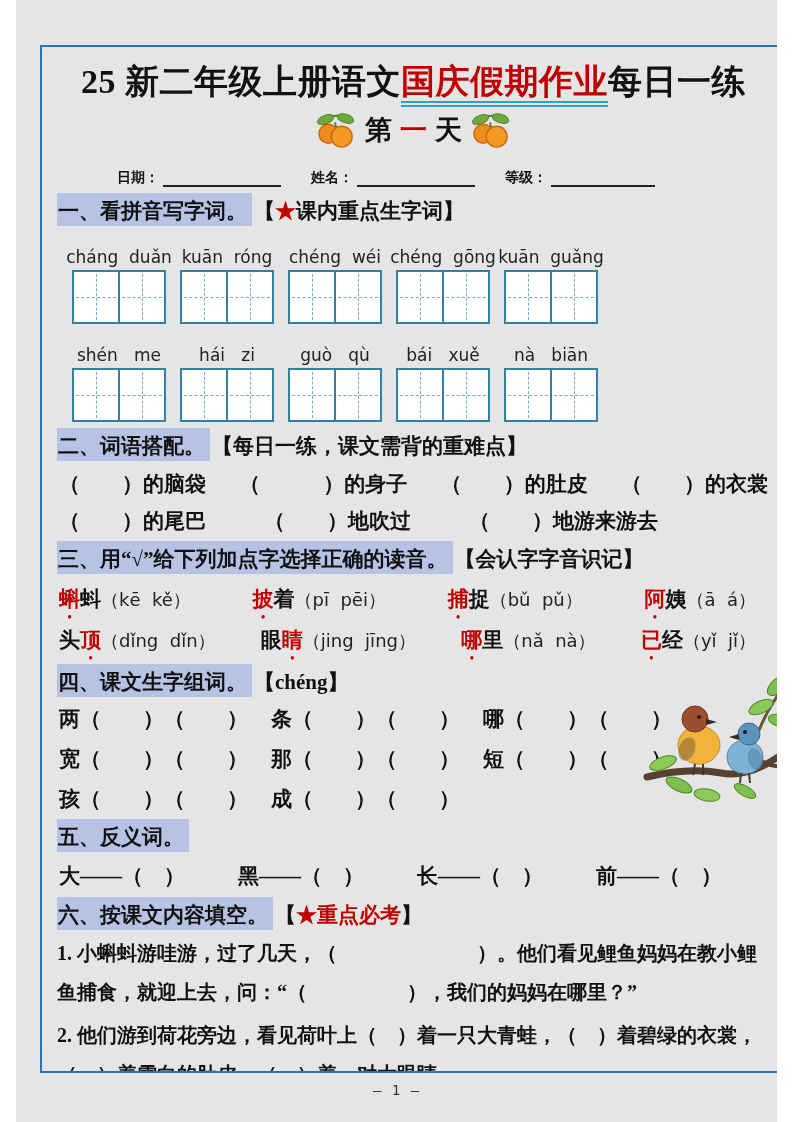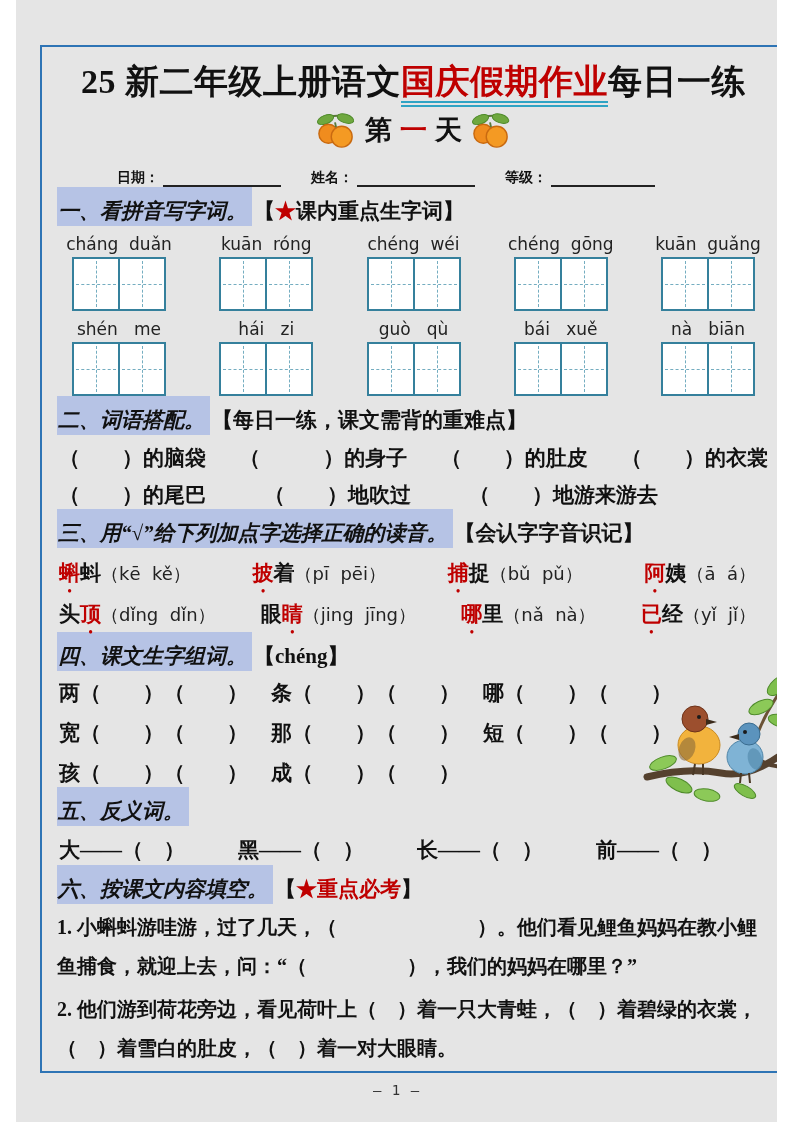--- a/index.html
+++ b/index.html
@@ -13,26 +13,26 @@
 
   .day-line { display:flex; align-items:center; justify-content:center; gap:8px; margin-top:6px;
               font-size:27px; font-weight:bold; color:#111; }
   .day-red { color:#bf0000; }
 
   .info-line { display:flex; align-items:flex-end; margin:14px 0 4px 60px; font-size:14px; font-weight:bold; color:#111; }
   .info-group { display:flex; align-items:flex-end; margin-right:30px; }
   .uline { display:inline-block; width:118px; border-bottom:2px solid #222; height:24px; margin-left:4px; }
 
   .sec-header { margin:9px 0 3px 0; font-size:21px; font-weight:bold; color:#111; line-height:30px; }
-  .hl { background:#b6c3e5; padding:12px 5px 3px 1px;font-style:italic; }
+  .hl { background:#b6c3e5; padding:6px 5px 3px 1px; }
   .tag { margin-left:2px; }
   .red { color:#bf0000; }
 
   
-  .pinrow { display:flex; justify-content:space-between; padding:0 8px; margin-top:8px; }
+  .pinrow { display:flex; padding:0 8px; margin-top:21px; }
   .pgroup { display:flex; flex-direction:column; align-items:center; width:108px; }
   .pinyin { font-family:"DejaVu Sans",sans-serif; font-weight:400; font-size:17px; color:#222;
             white-space:pre; margin-bottom:3px; }
   .wgrid { display:flex; border:2px solid #35809c; width:94px; height:54px; background:#fff; }
   .wcell { flex:1; position:relative; }
   .wcell + .wcell { border-left:2px solid #35809c; }
   .wcell::before { content:""; position:absolute; left:50%; top:2px; bottom:2px; border-left:1.5px dashed #74adc0; }
   .wcell::after  { content:""; position:absolute; top:50%; left:2px; right:2px; border-top:1.5px dashed #74adc0; }
 
   .row-sb { display:flex; justify-content:space-between; margin:9px 2px; font-size:21px; font-weight:bold; color:#111; }

